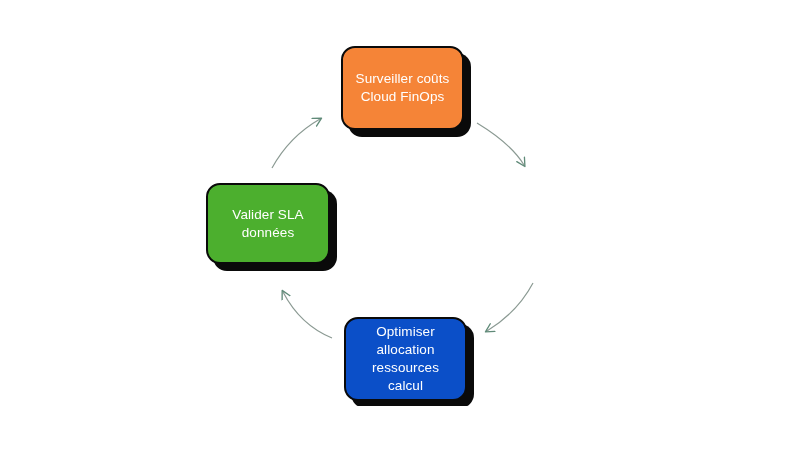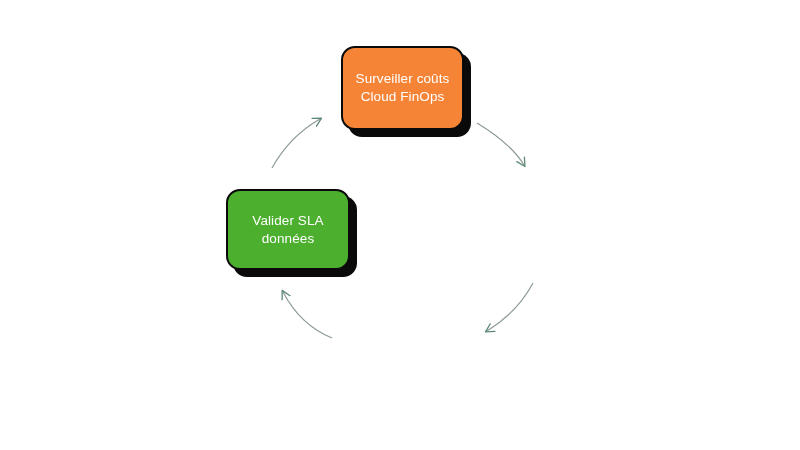--- a/index.html
+++ b/index.html
@@ -43,21 +43,21 @@
     box-shadow: 7px 7px 0 0 #0a0a0a;
   }
   .node .label {
     display: block;
     width: 100%;
     white-space: pre-line;
   }
   #node-0 { left: 341px; top: 46px;  width: 123px; height: 84px; }
   #node-1 { left: 477px; top: 183px; width: 123px; height: 81px; }
   #node-2 { left: 344px; top: 317px; width: 123px; height: 84px; }
-  #node-3 { left: 206px; top: 189px; width: 124px; height: 81px; margin-left: 20px; }
+  #node-3 { left: 206px; top: 183px; width: 124px; height: 81px; }
 </style>
 </head>
 <body>
 
 <div id="canvas" style="background: rgb(255, 255, 255);">
 
   <svg class="arrow-layer" viewBox="0 0 800 450" width="800" height="450" xmlns="http://www.w3.org/2000/svg">
     <defs>
       <marker id="ah" markerWidth="9" markerHeight="9" refX="6" refY="4.5" orient="auto" markerUnits="strokeWidth">
         <path d="M0.5,0.8 L7.5,4.5 L0.5,8.2" fill="none" stroke="#5f8a78" stroke-width="1.1" stroke-linecap="round" stroke-linejoin="round"></path>
@@ -72,19 +72,24 @@
 
     <path d="M 272,168 C 283,148 299,131 320,119" fill="none" stroke="#8b9a93" stroke-width="1.2" marker-end="url(#ah)"></path>
   </svg>
 
   <div class="node" id="node-0" style="background: rgb(245, 132, 55); border-color: rgb(10, 10, 10); color: rgb(255, 255, 255);">
     <span class="label">Surveiller coûts
 Cloud FinOps</span>
   </div>
 
 
+  <div class="node" id="node-2" style="background: rgb(11, 79, 200); border-color: rgb(10, 10, 10); color: rgb(255, 255, 255);">
+    <span class="label">Optimiser
+allocation
+ressources calcul</span>
+  </div>
 
   <div class="node" id="node-3" style="background: rgb(76, 175, 46); border-color: rgb(10, 10, 10); color: rgb(255, 255, 255);">
     <span class="label">Valider SLA
 données</span>
   </div>
 
 </div>
 
 </body></html>

